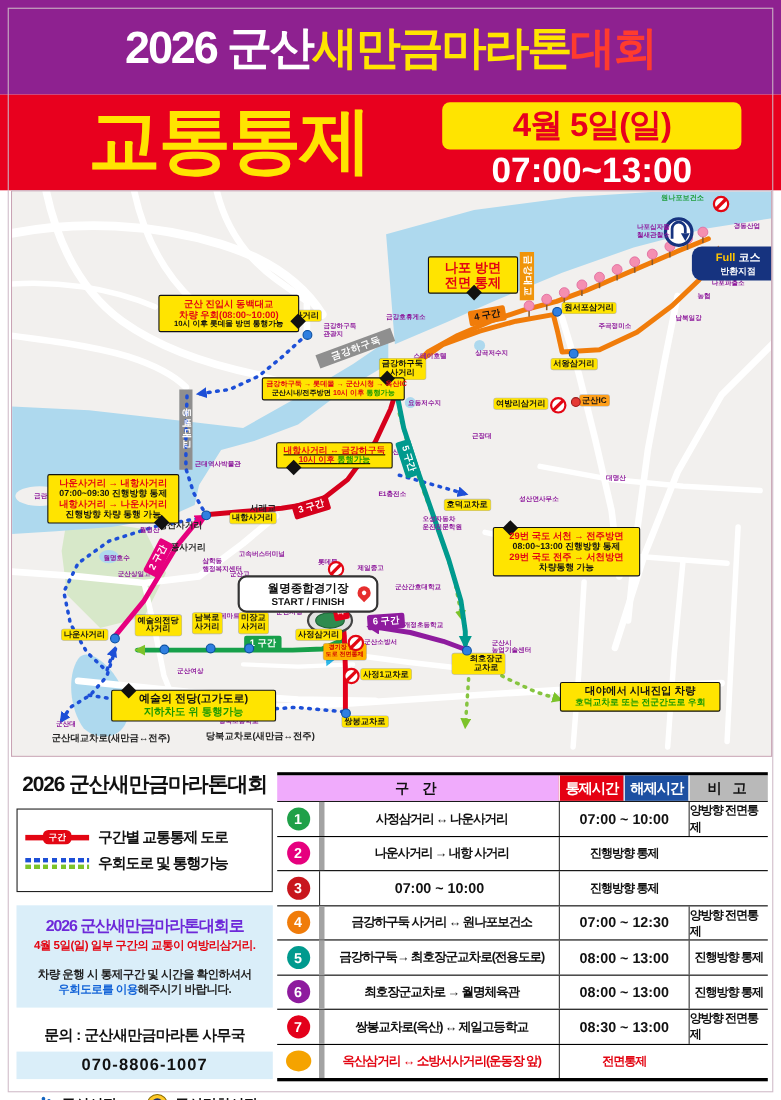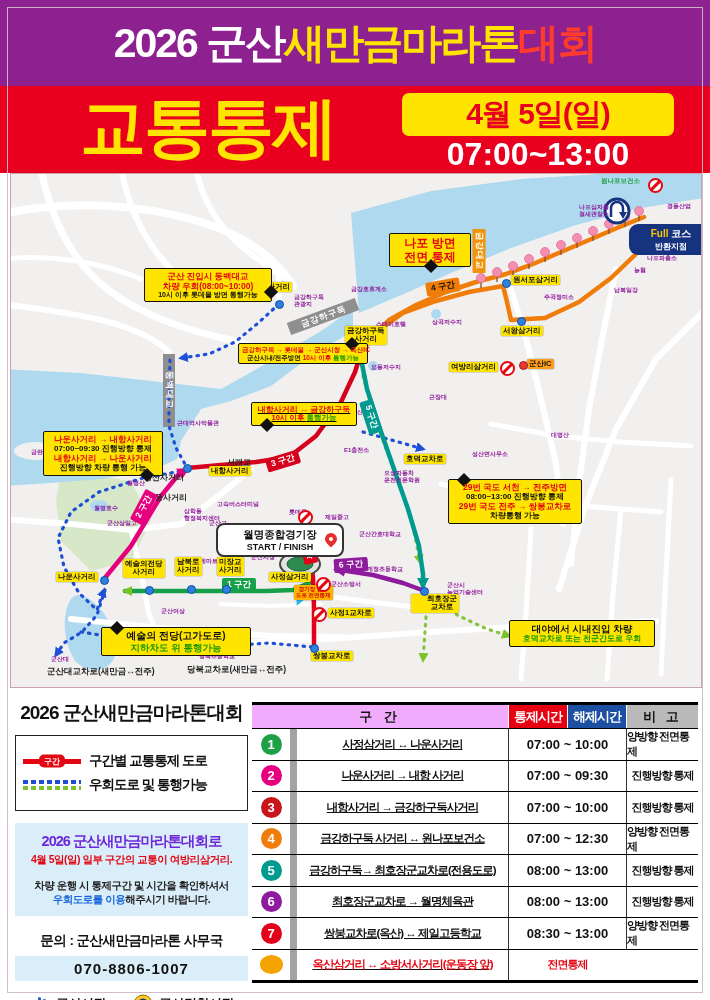--- a/index.html
+++ b/index.html
@@ -84,21 +84,21 @@
   .table-wrap{position:absolute;left:252px;top:702px;width:446px;border-top:3px solid #000;border-bottom:3px solid #000;}
   .ct-head{display:grid;grid-template-columns:256px 59px 59px 72px;border-bottom:1.5px solid #000;}
   .ct-head .hc{height:23px;display:flex;align-items:center;justify-content:center;font-size:13px;font-weight:bold;}
   .hc.h1{background:#f0abfc;color:#111;letter-spacing:4px;}
   .hc.h2{background:#e50012;color:#fff;border-left:1px solid #fff;letter-spacing:-1px;}
   .hc.h3{background:#1d50a2;color:#fff;border-left:1px solid #fff;letter-spacing:-1px;}
   .hc.h4{background:#b9b9b9;color:#111;border-left:1px solid #fff;letter-spacing:3px;}
   .ct-row{display:grid;grid-template-columns:38px 218px 118px 72px;border-bottom:1.5px solid #000;}
   .ct-row:last-child{border-bottom:none;}
   .ct-row .cell{height:30.5px;display:flex;align-items:center;justify-content:center;font-weight:bold;color:#111;}
-  .cell.sec{font-size:11.5px;border-left:7px solid #a3a3a3;letter-spacing:-1px;text-decoration:underline;}
+  .cell.sec{font-size:11.5px;border-left:5px solid #a3a3a3;letter-spacing:-1px;}
   .cell.time{font-size:13px;border-left:1px solid #333;letter-spacing:0;}
   .cell.rem{font-size:11px;border-left:1px solid #333;letter-spacing:-1px;}
   .cell .redtxt{color:#e30613;}
   .numcircle{width:21px;height:21px;border-radius:50%;color:#fff;font-size:13px;font-weight:bold;
     display:flex;align-items:center;justify-content:center;}
   .numcircle.egg{width:23px;height:19px;border-radius:50%;}
 </style>
 </head>
 <body>
 
@@ -284,21 +284,21 @@
           <span class="tip tip-br"></span>
           <div class="cl" style="font-size: 8.5px;"><span class="c-r">나운사거리 → 내항사거리</span></div>
           <div class="cl" style="font-size: 8px;"><span class="c-k">07:00~09:30 진행방향 통제</span></div>
           <div class="cl" style="font-size: 8.5px;"><span class="c-r">내항사거리 → 나운사거리</span></div>
           <div class="cl" style="font-size: 8px;"><span class="c-k">진행방향 차량 통행 가능</span></div>
         </div>
         <div class="callout" style="left: 437px; top: 305px; width: 126px;">
           <span class="tip tip-tl"></span>
           <div class="cl" style="font-size: 8.5px;"><span class="c-r">29번 국도 서천 → 전주방면</span></div>
           <div class="cl" style="font-size: 8px;"><span class="c-k">08:00~13:00 진행방향 통제</span></div>
-          <div class="cl" style="font-size: 8.5px;"><span class="c-r">29번 국도 전주 → 쌍봉교차로</span></div>
+          <div class="cl" style="font-size: 8.5px;"><span class="c-r">29번 국도 전주 → 서천방면</span></div>
           <div class="cl" style="font-size: 8px;"><span class="c-k">차량통행 가능</span></div>
         </div>
         <div class="callout" style="left: 498px; top: 446px; width: 138px;">
           <div class="cl" style="font-size: 9.5px;"><span class="c-k">대야에서 시내진입 차량</span></div>
           <div class="cl" style="font-size: 8px;"><span class="c-g">호덕교차로 또는 전군간도로 우회</span></div>
         </div>
         <div class="callout" style="left: 90px; top: 453px; width: 142px;">
           <span class="tip tip-tl"></span>
           <div class="cl" style="font-size: 10px;"><span class="c-k">예술의 전당(고가도로)</span></div>
           <div class="cl" style="font-size: 9.5px;"><span class="c-g">지하차도 위 통행가능</span></div>
@@ -469,31 +469,27 @@
             <span>양방향 전면통제</span>
           </div>
         </div>
         <div class="ct-row">
           <div class="cell">
             <span class="numcircle" style="background: rgb(230, 0, 126);">2</span>
           </div>
           <div class="cell sec">
             <span>나운사거리 → 내항 사거리</span>
           </div>
-          <div class="cell time">07:00 ~ 09:30</div>
           <div class="cell rem">
             <span>진행방향 통제</span>
           </div>
         </div>
         <div class="ct-row">
           <div class="cell">
             <span class="numcircle" style="background: rgb(200, 22, 29);">3</span>
-          </div>
-          <div class="cell sec">
-            <span>내항사거리 → 금강하구둑사거리</span>
           </div>
           <div class="cell time">07:00 ~ 10:00</div>
           <div class="cell rem">
             <span>진행방향 통제</span>
           </div>
         </div>
         <div class="ct-row">
           <div class="cell">
             <span class="numcircle" style="background: rgb(240, 124, 10);">4</span>
           </div>

